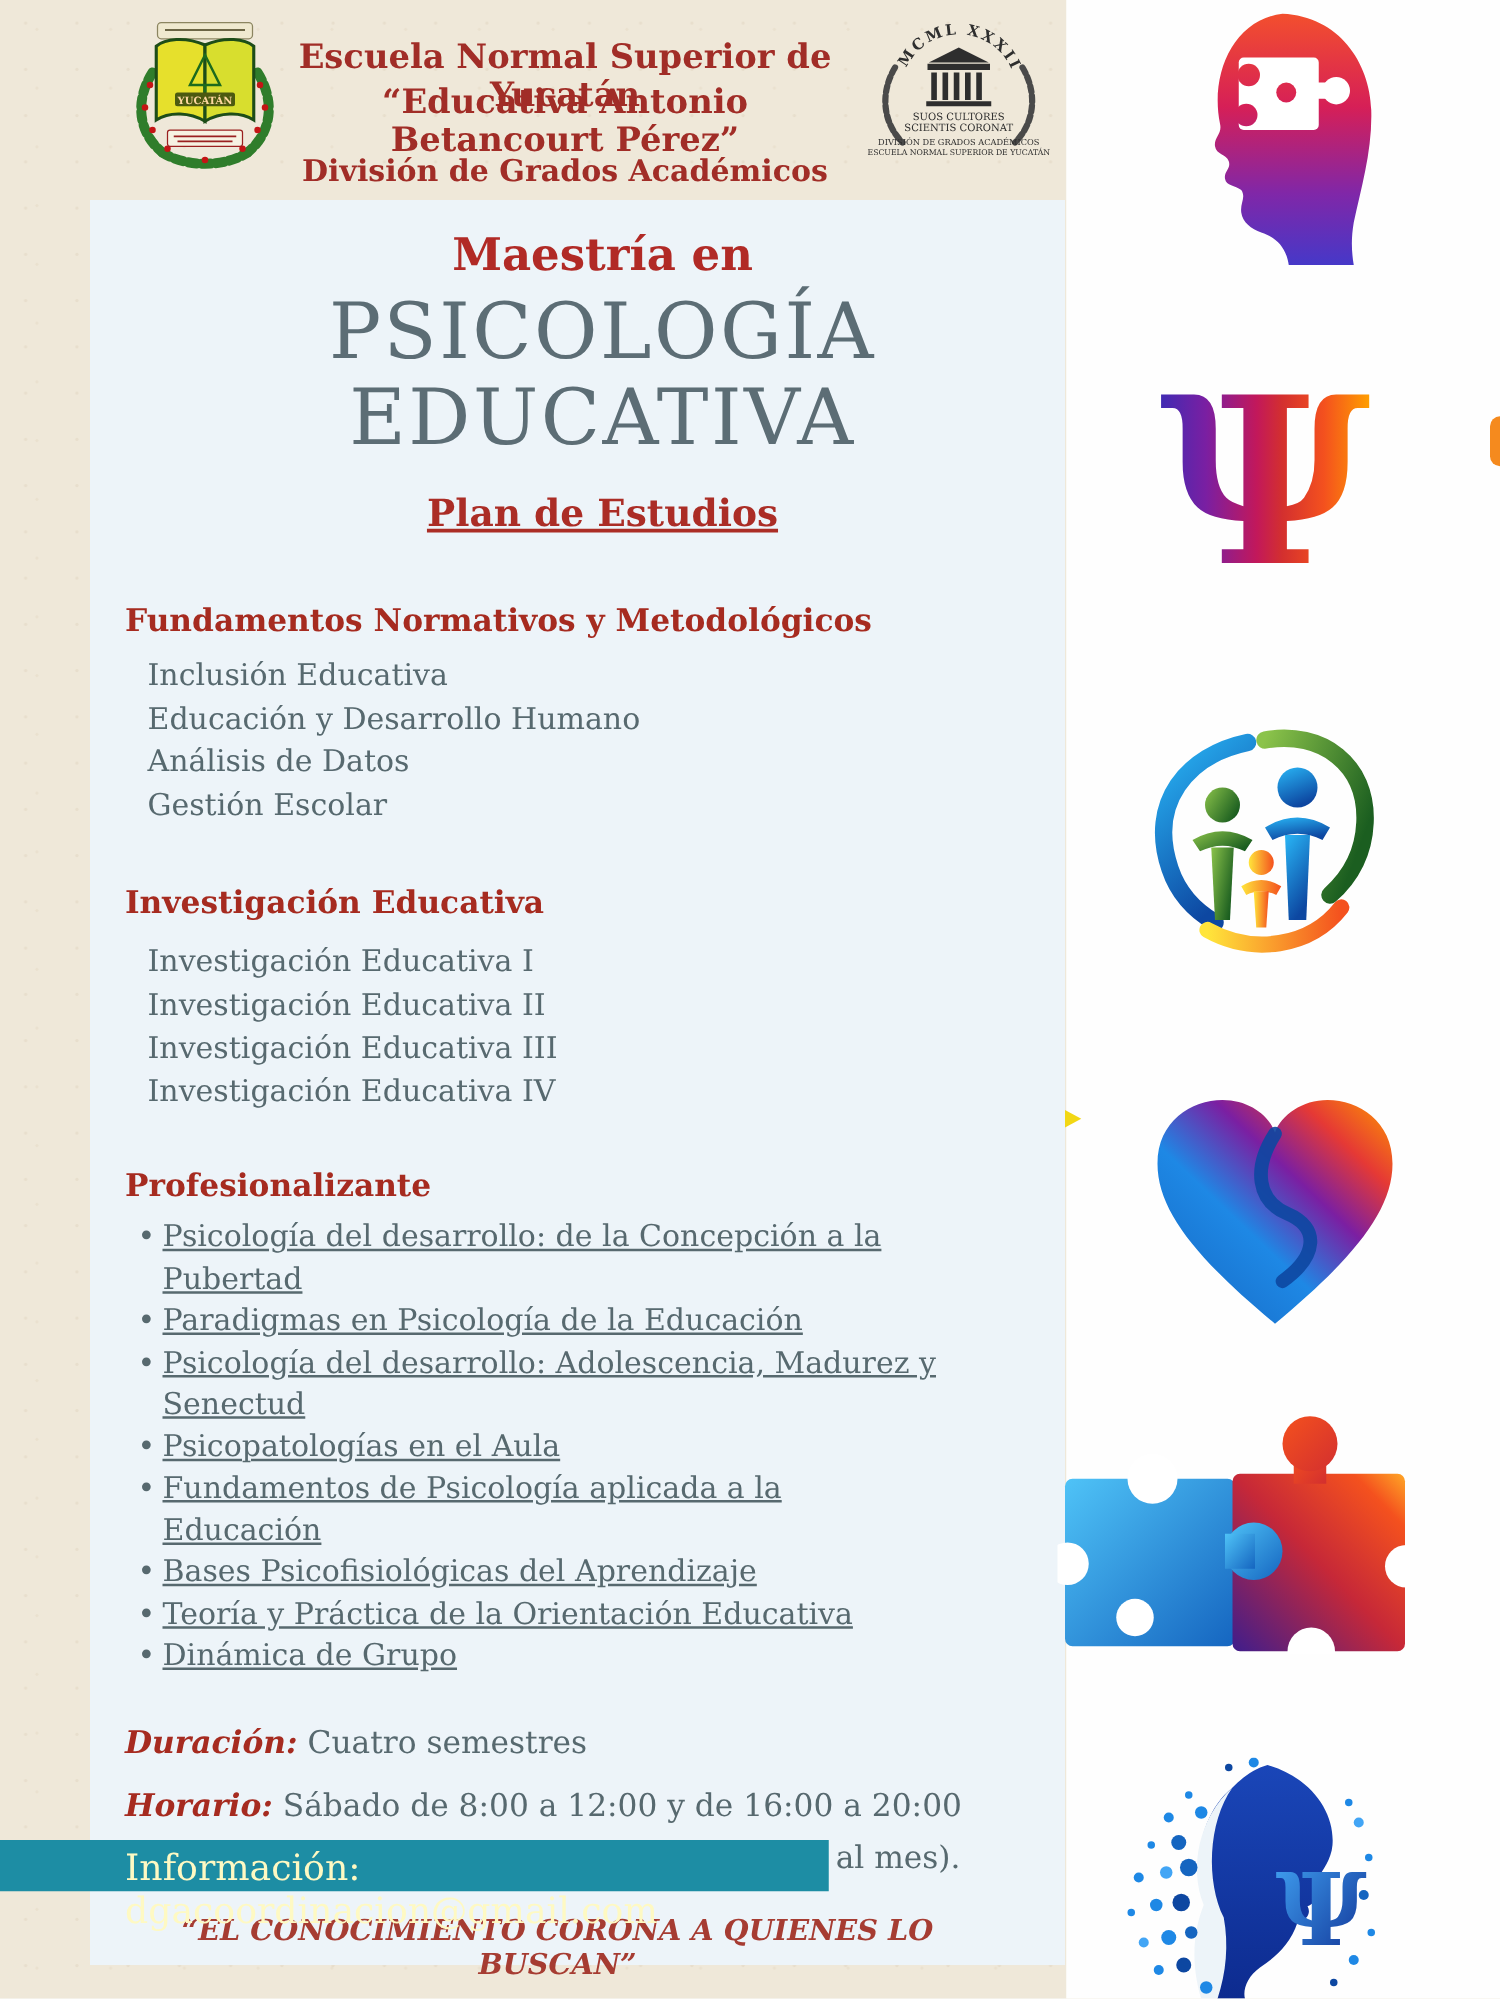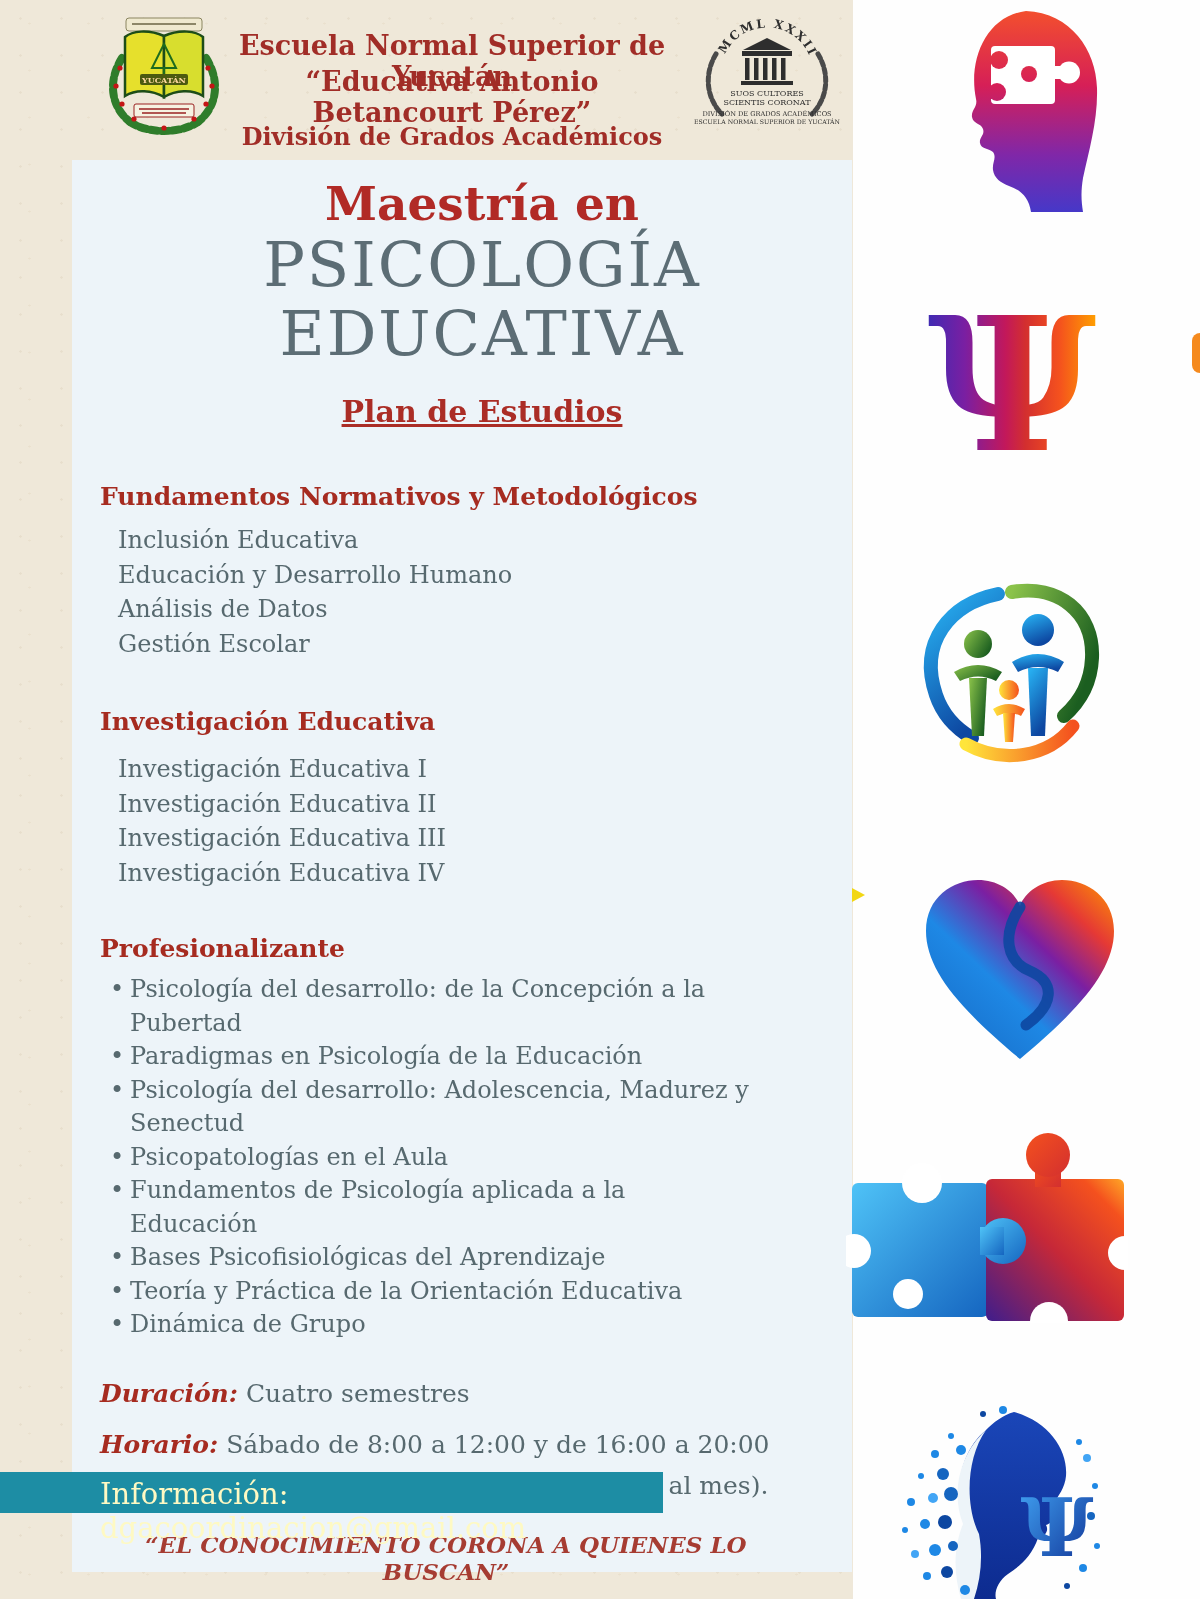--- a/index.html
+++ b/index.html
@@ -19,34 +19,34 @@
   .header{position:absolute;left:72px;top:0;width:780px;height:160px;}
   .crest{position:absolute;left:34px;top:16px;width:116px;height:122px;}
   .seal{position:absolute;left:622px;top:10px;width:146px;height:124px;}
   .header-text{position:absolute;left:150px;top:0;width:460px;text-align:center;color:#a12d27;}
   .school-name{position:absolute;top:30px;width:100%;font-size:27px;font-weight:bold;}
   .school-sub{position:absolute;top:66px;width:100%;font-size:27px;font-weight:bold;}
   .division{position:absolute;top:122px;width:100%;font-size:24px;font-weight:bold;}
 
   
   .title-block{position:absolute;left:92px;top:178px;width:780px;text-align:center;}
-  .kicker{font-size:47px;font-weight:bold;color:#b12a26;line-height:52px;}
+  .kicker{font-size:36px;font-weight:bold;color:#b12a26;line-height:52px;}
   .big-title{font-size:62px;color:#5c6d75;line-height:69px;letter-spacing:2px;font-weight:500;}
   .plan{margin-top:26px;font-size:30px;font-weight:bold;color:#ab2d26;text-decoration:underline;}
 
   
   .content{position:absolute;left:100px;top:482px;width:700px;color:#57696f;}
   .sec-heading{font-size:25px;font-weight:bold;color:#a62b20;margin:0;}
   ul{margin:0;padding:0;list-style:none;}
   .plain-list{margin:12px 0 0 18px;}
   .plain-list li{font-size:24px;line-height:34.5px;}
   .h-invest{margin-top:46px;}
   .list-invest{margin-top:16px;}
   .h-prof{margin-top:44px;}
-  .bullet-list{margin:10px 0 17px 8px;max-width:645px;}
+  .bullet-list{margin:10px 0 17px 8px;max-width:645px;text-decoration:underline;}
   .bullet-list li{position:relative;font-size:24px;line-height:33.5px;padding-left:22px;}
   .bullet-list li::before{content:"•";position:absolute;left:2px;}
 
   
   .details{margin-top:36px;width:690px;}
   .detail{font-size:25px;line-height:32px;margin-top:14px;}
   .detail .lbl{font-weight:bold;font-style:italic;color:#a62b20;}
   .detail .val{color:#57696f;}
   .d-horario{line-height:41px;}
 

